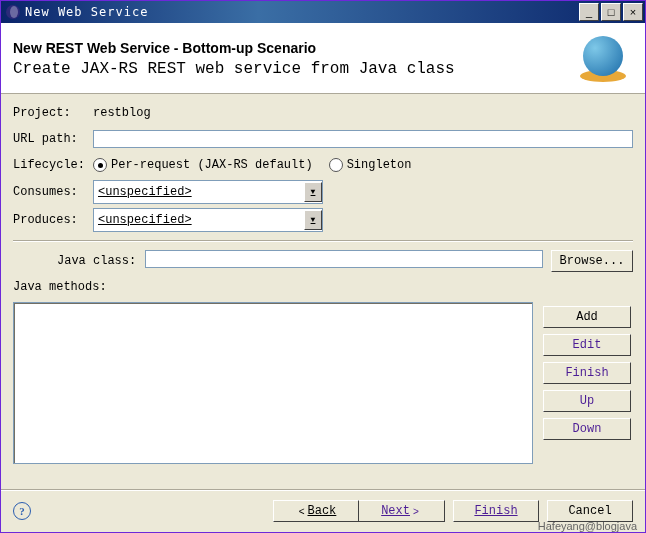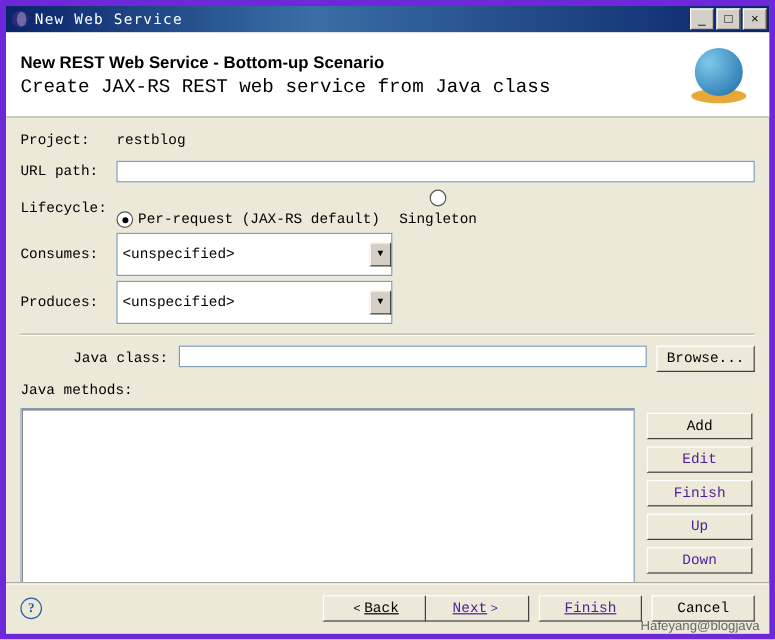--- a/index.html
+++ b/index.html
@@ -1,16 +1,16 @@
 <!DOCTYPE html>
 <html><head>
 <meta charset="utf-8">
 <style>
   html,body{margin:0;padding:0;font-family:"Microsoft Sans Serif",Tahoma,sans-serif;font-size:11px;background:#fff;}
-  .outer{width:646px;height:533px;border:5px solid #6d28d9;box-sizing:border-box;position:relative;background:#ece9d8;}
+  .outer{width:646px;height:533px;border:1px solid #6d28d9;box-sizing:border-box;position:relative;background:#ece9d8;}
   
   .titlebar{height:22px;background:linear-gradient(to right,#0a246a 0%,#3a6ea5 40%,#0a246a 100%);display:flex;align-items:center;color:#fff;padding:0 2px 0 4px;font-family:"SimSun","MS Sans Serif",monospace;font-size:12px;}
   .titlebar .app-icon{width:16px;height:16px;margin-right:4px;display:flex;align-items:center;justify-content:center;}
   .title-text{flex:1;letter-spacing:1px;}
   .win-btns{display:flex;gap:0;}
   .win-btn{width:18px;height:16px;background:#d4d0c8;border:1px solid #fff;border-right-color:#404040;border-bottom-color:#404040;margin-left:2px;display:flex;align-items:center;justify-content:center;font-family:Arial;font-size:11px;line-height:1;color:#000;}
   
   .header{background:#fff;padding:8px 12px 6px 12px;display:flex;align-items:center;border-bottom:1px solid #aca899;}
   .header-left{flex:1;}
   .header-title{font-size:14px;font-weight:bold;margin-bottom:4px;color:#000;}
@@ -22,21 +22,21 @@
   
   .body{padding:8px 12px 12px 12px;font-family:"Courier New",monospace;font-size:12px;color:#000;}
   .form-row{display:flex;align-items:center;margin-bottom:4px;min-height:22px;}
   .form-label{width:80px;flex-shrink:0;}
   .form-value{flex:1;}
   .text-input{width:100%;height:18px;border:1px solid #7f9db9;background:#fff;box-sizing:border-box;font-family:inherit;font-size:12px;padding:0 3px;}
   .radio-row{display:flex;align-items:flex-end;gap:6px;}
   .radio-item{display:flex;align-items:center;gap:4px;}
   .radio{width:12px;height:12px;border-radius:50%;border:1px solid #555;background:#fff;display:flex;align-items:center;justify-content:center;}
   .radio.checked::after{content:"";width:5px;height:5px;border-radius:50%;background:#000;}
-  .combo{width:230px;height:36px;border:1px solid #7f9db9;background:#fff;display:flex;align-items:center;box-sizing:border-box;}
+  .combo{width:230px;height:24px;border:1px solid #7f9db9;background:#fff;display:flex;align-items:center;box-sizing:border-box;text-decoration:underline;}
   .combo-text{flex:1;padding:0 4px;overflow:hidden;white-space:nowrap;}
   .combo-btn{width:16px;height:18px;background:#d4d0c8;border:1px solid #fff;border-right-color:#404040;border-bottom-color:#404040;display:flex;align-items:center;justify-content:center;font-size:8px;line-height:1;}
   .hr{border:none;border-top:1px solid #aca899;border-bottom:1px solid #fff;margin:8px 0;}
   .browse-btn{width:82px;height:22px;margin-left:8px;}
   .btn{background:#ece9d8;border:1px solid #404040;border-top-color:#fff;border-left-color:#fff;font-family:"Courier New",monospace;font-size:12px;height:22px;box-sizing:border-box;display:flex;align-items:center;justify-content:center;cursor:default;}
   .btn.disabled{color:#4c1d95;}
   .methods-area{display:flex;margin-top:4px;}
   .listbox{flex:1;height:160px;border:1px solid #7f9db9;background:#fff;box-shadow:inset 1px 1px 0 #716f64;}
   .side-btns{width:90px;margin-left:10px;display:flex;flex-direction:column;gap:6px;padding-top:4px;}
   .side-btns .btn{width:88px;}
@@ -101,21 +101,21 @@
       </div>
     </div>
 
     <div class="form-row">
       <div class="form-label">Lifecycle:</div>
       <div class="form-value radio-row">
         <div class="radio-item">
           <span class="radio checked"></span>
           <span>Per-request (JAX-RS default)</span>
         </div>
-        <div class="radio-item" style="margin-left:10px;flex-direction:column;">
+        <div class="radio-item" style="margin-left:10px;">
           <span class="radio"></span>
           <span>Singleton</span>
         </div>
       </div>
     </div>
 
     <div class="form-row">
       <div class="form-label">Consumes:</div>
       <div class="form-value">
         <div class="combo">

